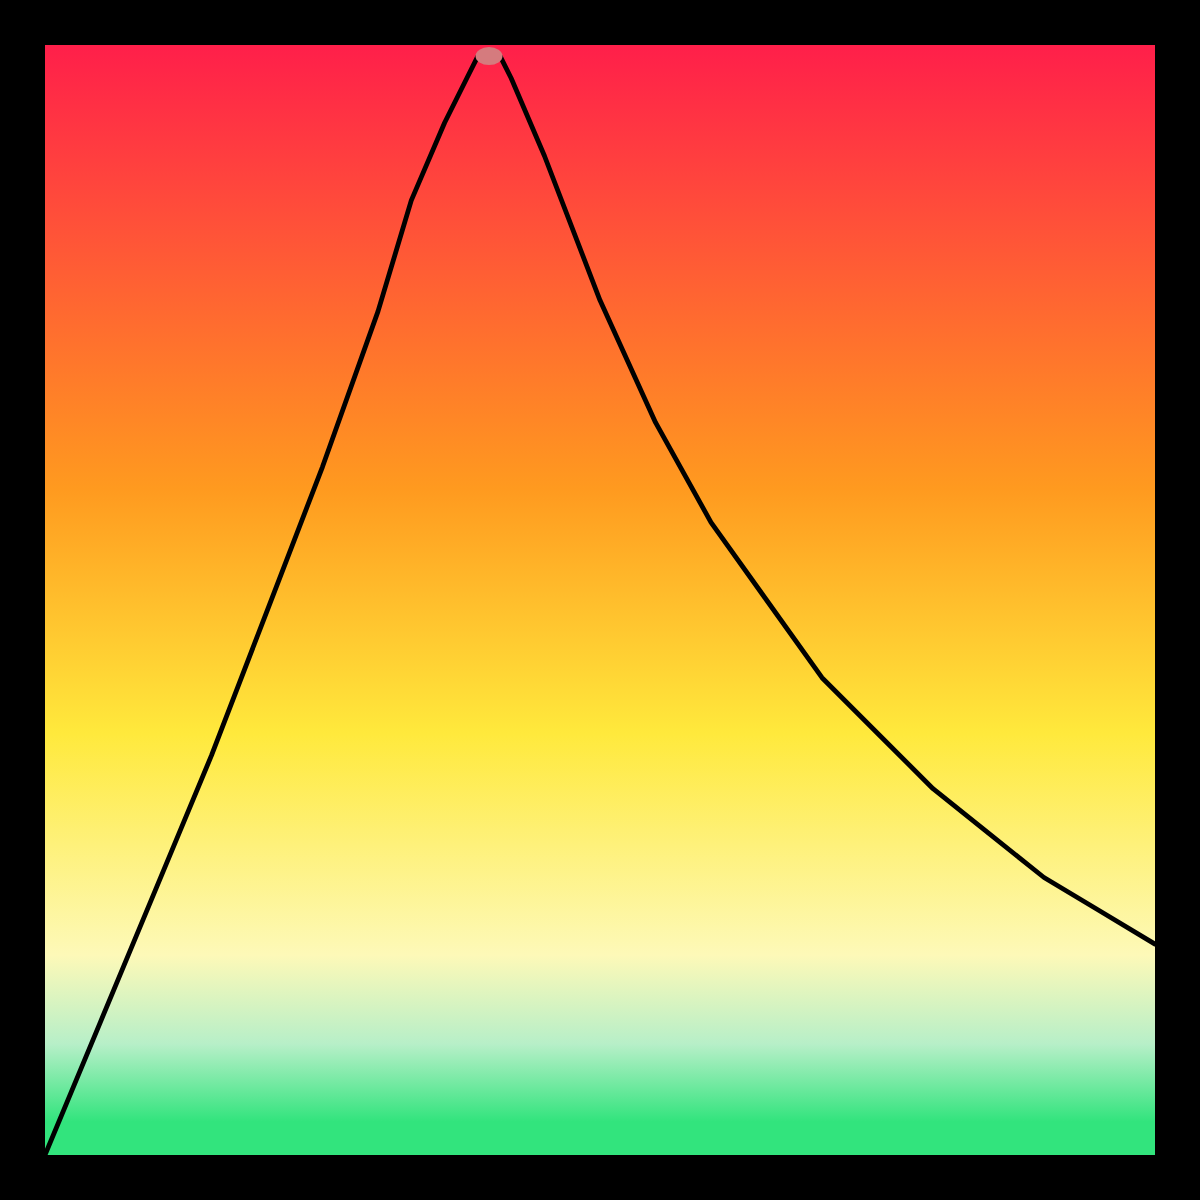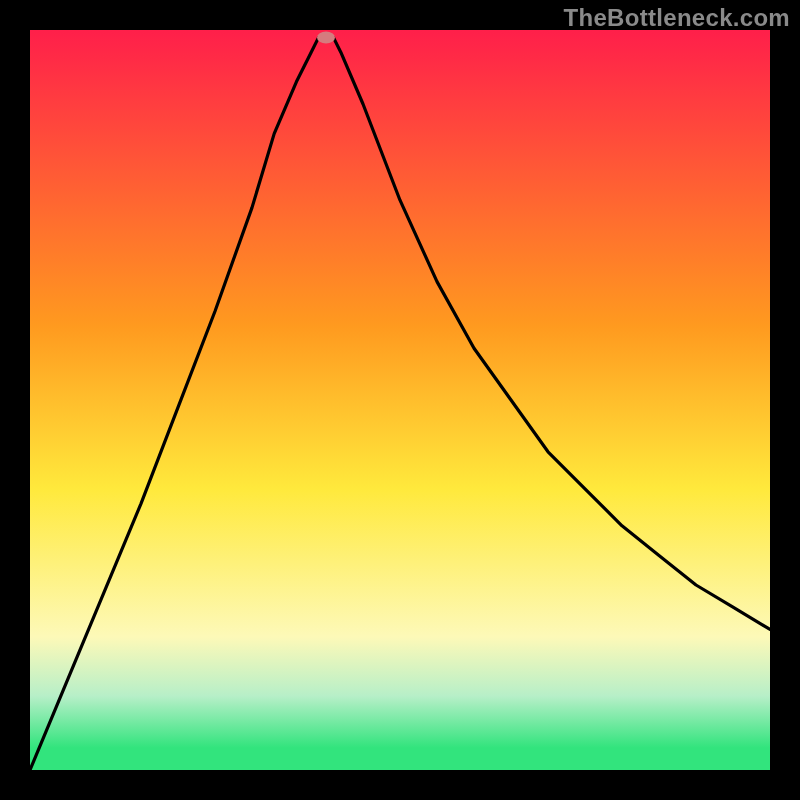--- a/index.html
+++ b/index.html
@@ -30,21 +30,20 @@
     font-size: 24px;
     font-weight: 600;
     letter-spacing: 0.3px;
     color: #8a8a8a;
   }
 </style>
 </head>
 <body>
 
 <div class="stage">
-  <div class="watermark">TheBottleneck.com</div>
 
   <svg class="plot" viewBox="0 0 740 740" preserveAspectRatio="none">
     <defs>
       <linearGradient id="bg-grad" x1="0" y1="0" x2="0" y2="1">
           <stop offset="0%" stop-color="#ff1f4a"></stop>
           <stop offset="40%" stop-color="#ff9a1f"></stop>
           <stop offset="62%" stop-color="#ffe93c"></stop>
           <stop offset="82%" stop-color="#fdf9b8"></stop>
           <stop offset="90%" stop-color="#b7efc8"></stop>
           <stop offset="97%" stop-color="#32e47d"></stop>

